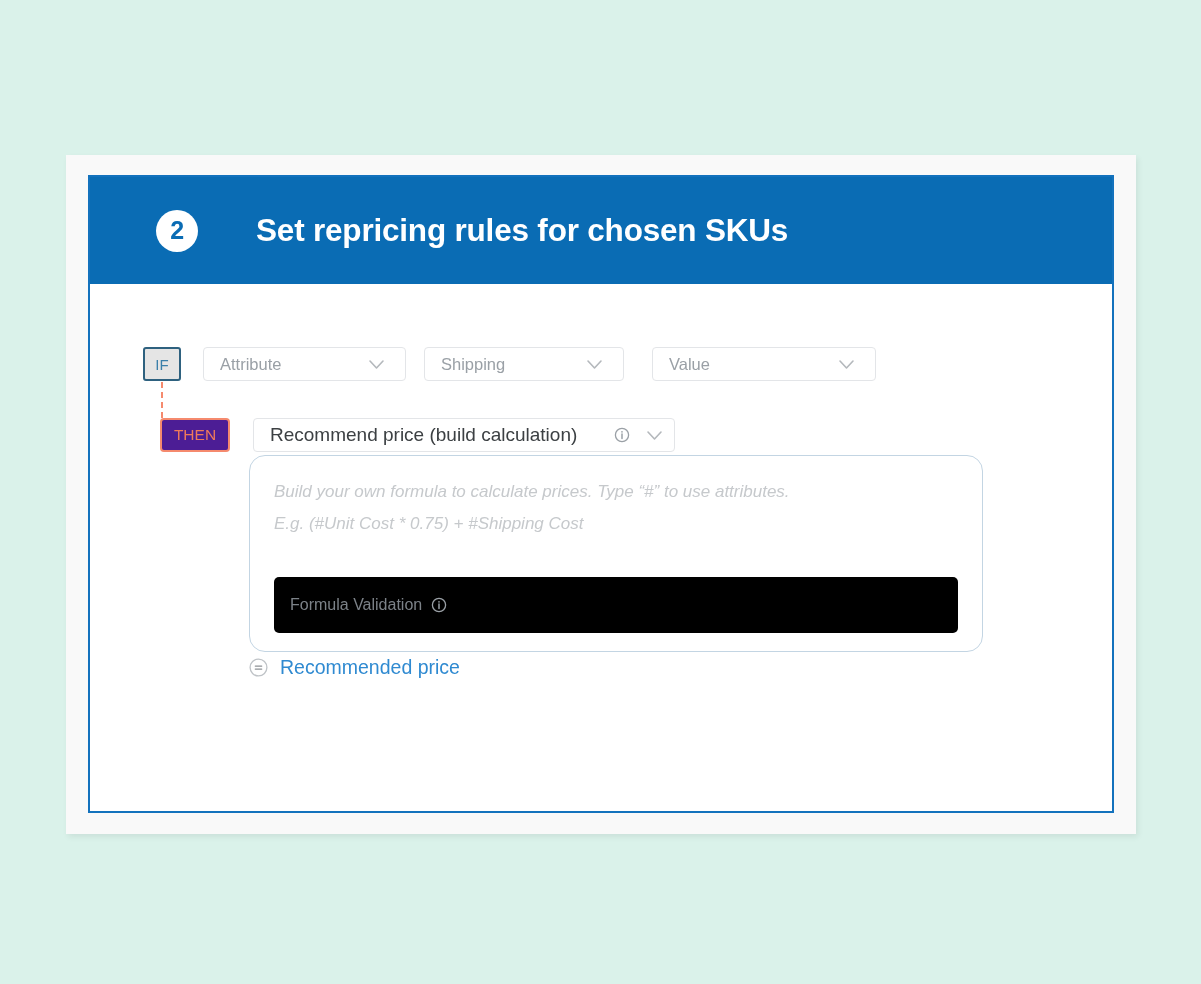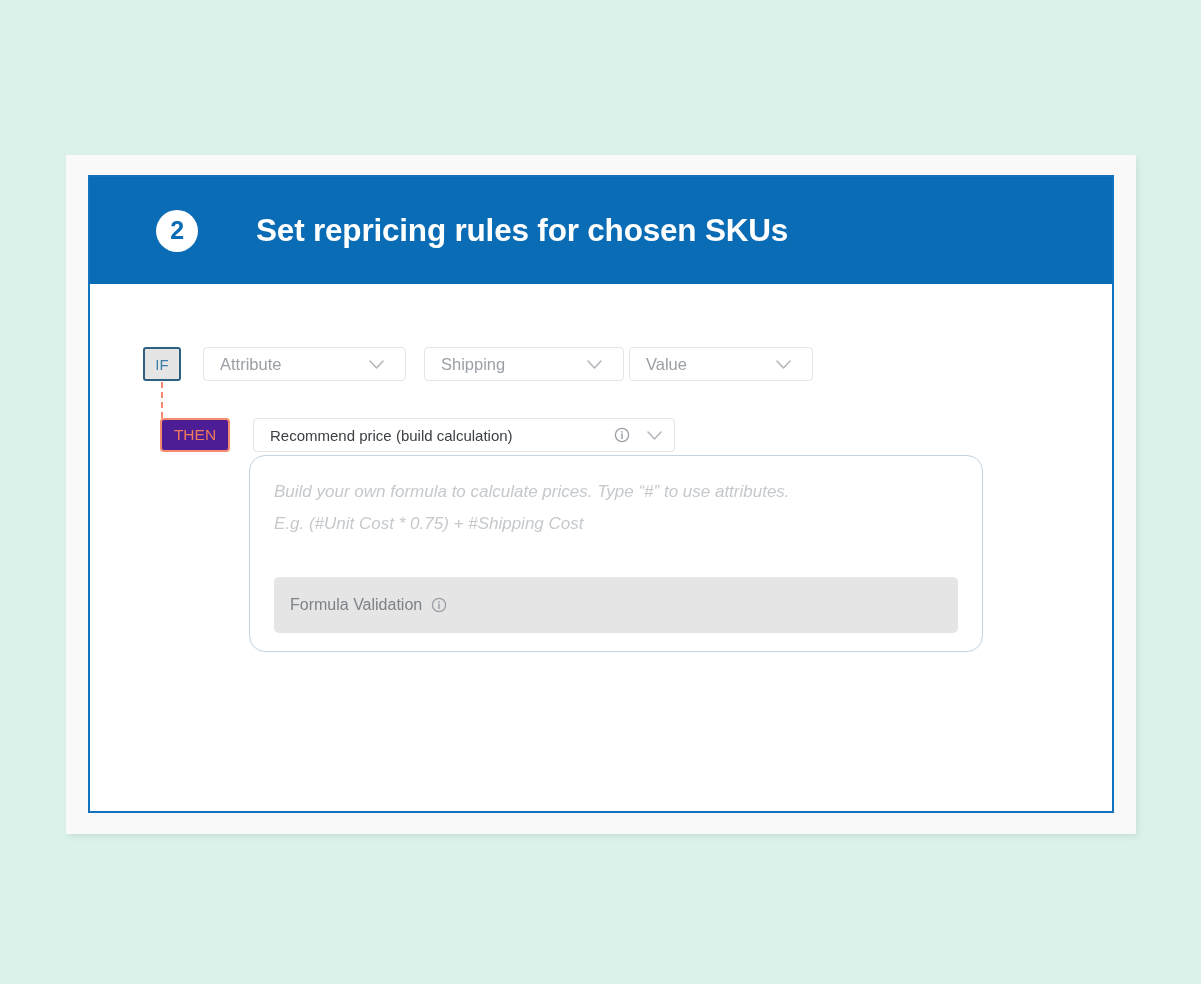--- a/index.html
+++ b/index.html
@@ -112,21 +112,21 @@
     flex: 0 0 auto;
   }
 
   .select .ph {
     color: #9aa0a6;
     font-size: 16.5px;
   }
 
   .sel-attribute { width: 203px; margin-left: 22px; }
   .sel-operator  { width: 200px; margin-left: 18px; }
-  .sel-value     { width: 184px; margin-left: 5px; text-align: center; }
+  .sel-value     { width: 224px; margin-left: 28px; text-align: center; }
 
   .chevron {
     width: 17px;
     height: 11px;
     flex: 0 0 auto;
     display: block;
   }
   .chevron path {
     fill: none;
     stroke: #b4b8bc;
@@ -168,21 +168,21 @@
     flex: 0 0 auto;
   }
 
   .sel-action {
     width: 422px;
     margin-left: 23px;
     padding-right: 11px;
   }
   .sel-action .val {
     color: #3c4043;
-    font-size: 15px;
+    font-size: 19px;
     white-space: nowrap;
   }
   .sel-action .tail {
     display: flex;
     align-items: center;
     gap: 16px;
     flex: 0 0 auto;
     margin-left: 8px;
   }
 
@@ -216,21 +216,21 @@
     line-height: 32px;
     white-space: nowrap;
   }
 
   .validation-strip {
     position: absolute;
     left: 24px;
     right: 24px;
     bottom: 18px;
     height: 56px;
-    background: #e5e5e5;
+    background: #000000;
     border-radius: 5px;
     display: flex;
     align-items: center;
     padding-left: 16px;
     gap: 9px;
   }
 
   .validation-strip .vl {
     color: #7c8288;
     font-size: 16px;
@@ -325,16 +325,24 @@
         <div class="validation-strip">
           <span class="vl">Formula Validation</span>
           <svg class="info-icon" viewBox="0 0 16 16">
             <circle cx="8" cy="8" r="6.6"></circle>
             <circle class="dot" cx="8" cy="4.8" r="0.85"></circle>
             <line class="stem" x1="8" y1="7" x2="8" y2="11.4"></line>
           </svg>
         </div>
       </div>
 
+      <div class="rec-link">
+        <svg class="eq-icon" viewBox="0 0 19 19">
+          <circle cx="9.5" cy="9.5" r="8.4"></circle>
+          <line x1="6.3" y1="8.1" x2="12.7" y2="8.1"></line>
+          <line x1="6.3" y1="11.1" x2="12.7" y2="11.1"></line>
+        </svg>
+        <span class="rec-text">Recommended price</span>
+      </div>
 
     </div>
   </div>
 </div>
 
 </body></html>

